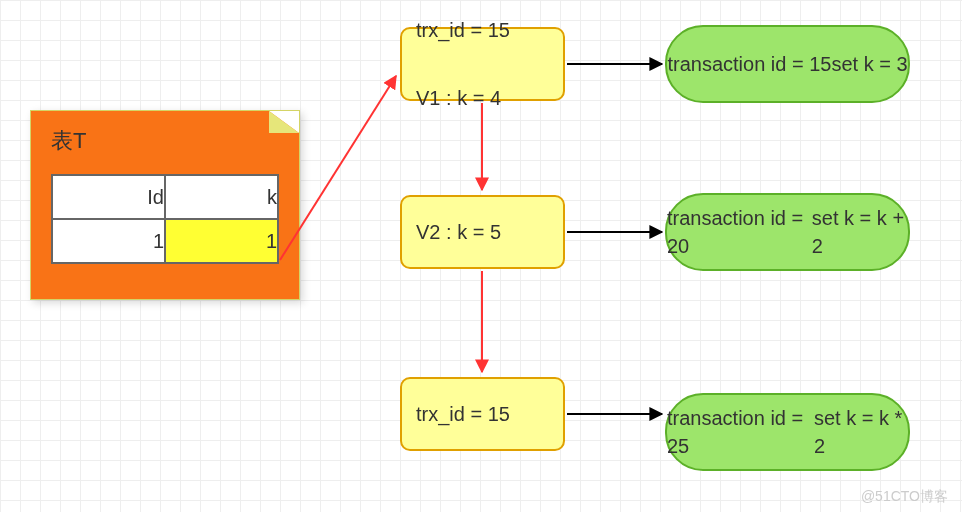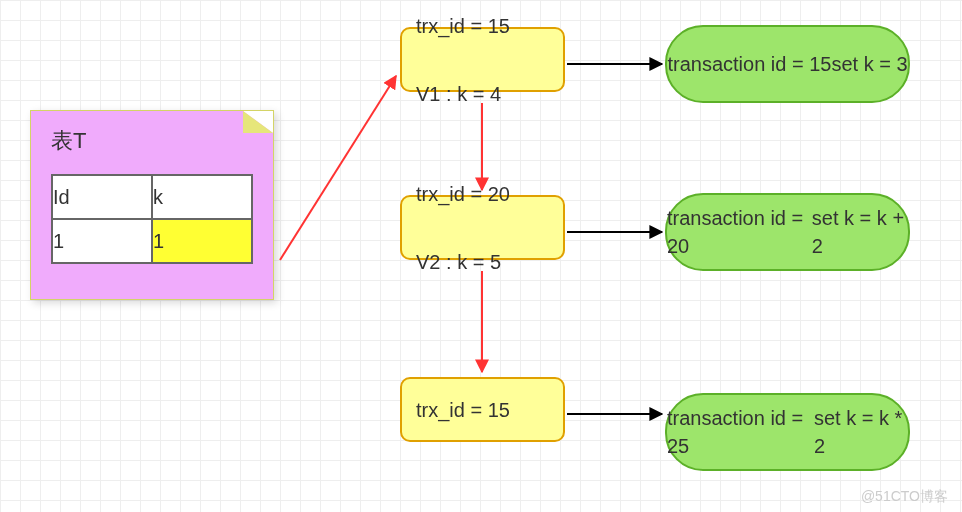--- a/index.html
+++ b/index.html
@@ -13,22 +13,22 @@
     background-color: #fff;
     background-image:
       linear-gradient(to right, #eee 1px, transparent 1px),
       linear-gradient(to bottom, #eee 1px, transparent 1px);
     background-size: 20px 20px;
     overflow: hidden;
   }
   .sticky-note {
     position: absolute;
     left: 30px; top: 110px;
-    width: 244px; height: 190px;
-    background: #f0abfc;
+    width: 270px; height: 190px;
+    background: #f97316;
     border: 1px solid #d4d466;
     box-shadow: 3px 3px 8px rgba(0,0,0,0.15);
     padding: 15px 20px;
   }
   .sticky-note::before {
     content: "";
     position: absolute;
     top: 0; right: 0;
     border-style: solid;
     border-width: 0 30px 22px 0;
@@ -43,29 +43,29 @@
     border-color: transparent transparent transparent #e6e67a;
   }
   .note-title { font-size: 22px; margin-bottom: 18px; }
   table.data {
     border-collapse: collapse;
     width: 100%;
     background: #fff;
   }
   table.data td {
     border: 2px solid #666;
-    text-align: left;
+    text-align: right;
     height: 44px;
     width: 50%;
     font-size: 20px;
   }
   td.highlight { background: #ffff33; }
   .version-box {
     position: absolute;
-    width: 165px; height: 65px;
+    width: 165px; height: 74px;
     background: #ffff99;
     border: 2px solid #e0a000;
     border-radius: 10px;
     padding: 8px 14px;
     display: flex;
     flex-direction: column;
     justify-content: center;
     line-height: 1.4;
     gap: 40px;
   }
@@ -112,21 +112,20 @@
     </tr>
   </tbody>
     </table>
 </div>
 
 <div class="version-box" style="left:400px;top:27px">
   <div>trx_id = 15</div>
   <div>V1 : k = 4</div>
 </div>
 <div class="version-box" style="left:400px;top:195px">
-  <div>trx_id = 20</div>
   <div>V2 : k = 5</div>
 </div>
 <div class="version-box" style="left:400px;top:377px">
   <div>trx_id = 15</div>
 </div>
 
 <div class="txn-box" style="left:665px;top:25px">
   <div>transaction id = 15</div>
   <div>set k = 3</div>
 </div>

